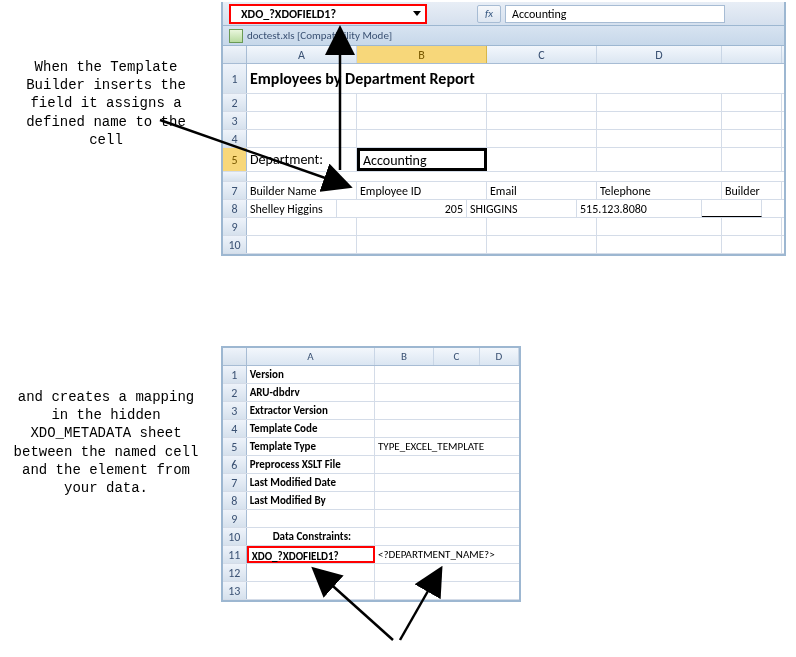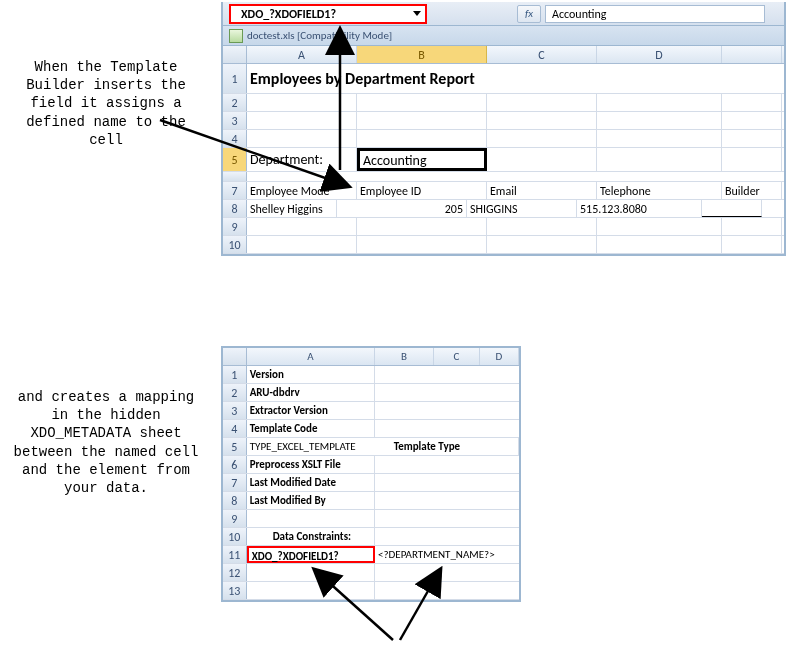--- a/index.html
+++ b/index.html
@@ -54,21 +54,21 @@
   }
   .dropdown-arrow {
     width:0; height:0;
     border-left:4px solid transparent;
     border-right:4px solid transparent;
     border-top:5px solid #000;
   }
   .fx-area {
     display:flex;
     align-items:center;
-    margin-left: 90px;
+    margin-left: 50px;
   }
   .fx-label {
     width: 24px;
     height: 18px;
     background: linear-gradient(#f6f8fb,#dde6f1);
     border:1px solid #a7bcd4;
     border-radius:2px;
     font-style: italic;
     text-align:center;
     font-size:11px;
@@ -260,21 +260,21 @@
         <div class="cell" style="width:110px;line-height:24px"></div>
         <div class="cell" style="width:125px;line-height:24px"></div>
         <div class="cell" style="width:60px;line-height:24px"></div>
       </div>
       <div class="row" style="height:10px">
         <div class="rowhdr" style="line-height:10px;font-size:8px"></div>
         <div class="cell" style="width:535px;border-right:none"></div>
       </div>
       <div class="row">
         <div class="rowhdr">7</div>
-        <div class="cell" style="width:110px">Employee Mode</div>
+        <div class="cell" style="width:110px">Builder Name</div>
         <div class="cell" style="width:130px">Employee ID</div>
         <div class="cell" style="width:110px">Email</div>
         <div class="cell" style="width:125px">Telephone</div>
         <div class="cell" style="width:60px">Builder</div>
       </div>
       <div class="row">
         <div class="rowhdr">8</div>
         <div class="cell" style="width:90px">Shelley Higgins</div>
         <div class="cell text-right" style="width:130px">205</div>
         <div class="cell" style="width:110px">SHIGGINS</div>
@@ -325,22 +325,22 @@
         <div class="cell bold" style="width: 130px;">Extractor Version</div>
         <div class="cell" style="width: 146px; border-right: none;"></div>
       </div>
       <div class="row">
         <div class="rowhdr">4</div>
         <div class="cell bold" style="width: 130px;">Template Code</div>
         <div class="cell" style="width: 146px; border-right: none;"></div>
       </div>
       <div class="row">
         <div class="rowhdr">5</div>
+        <div class="cell bold" style="width: 130px;">Template Type</div>
         <div class="cell" style="width: 146px; border-right: none;">TYPE_EXCEL_TEMPLATE</div>
-        <div class="cell bold" style="width: 130px;">Template Type</div>
       </div>
       <div class="row">
         <div class="rowhdr">6</div>
         <div class="cell bold" style="width: 130px;">Preprocess XSLT File</div>
         <div class="cell" style="width: 146px; border-right: none;"></div>
       </div>
       <div class="row">
         <div class="rowhdr">7</div>
         <div class="cell bold" style="width: 130px;">Last Modified Date</div>
         <div class="cell" style="width: 146px; border-right: none;"></div>

